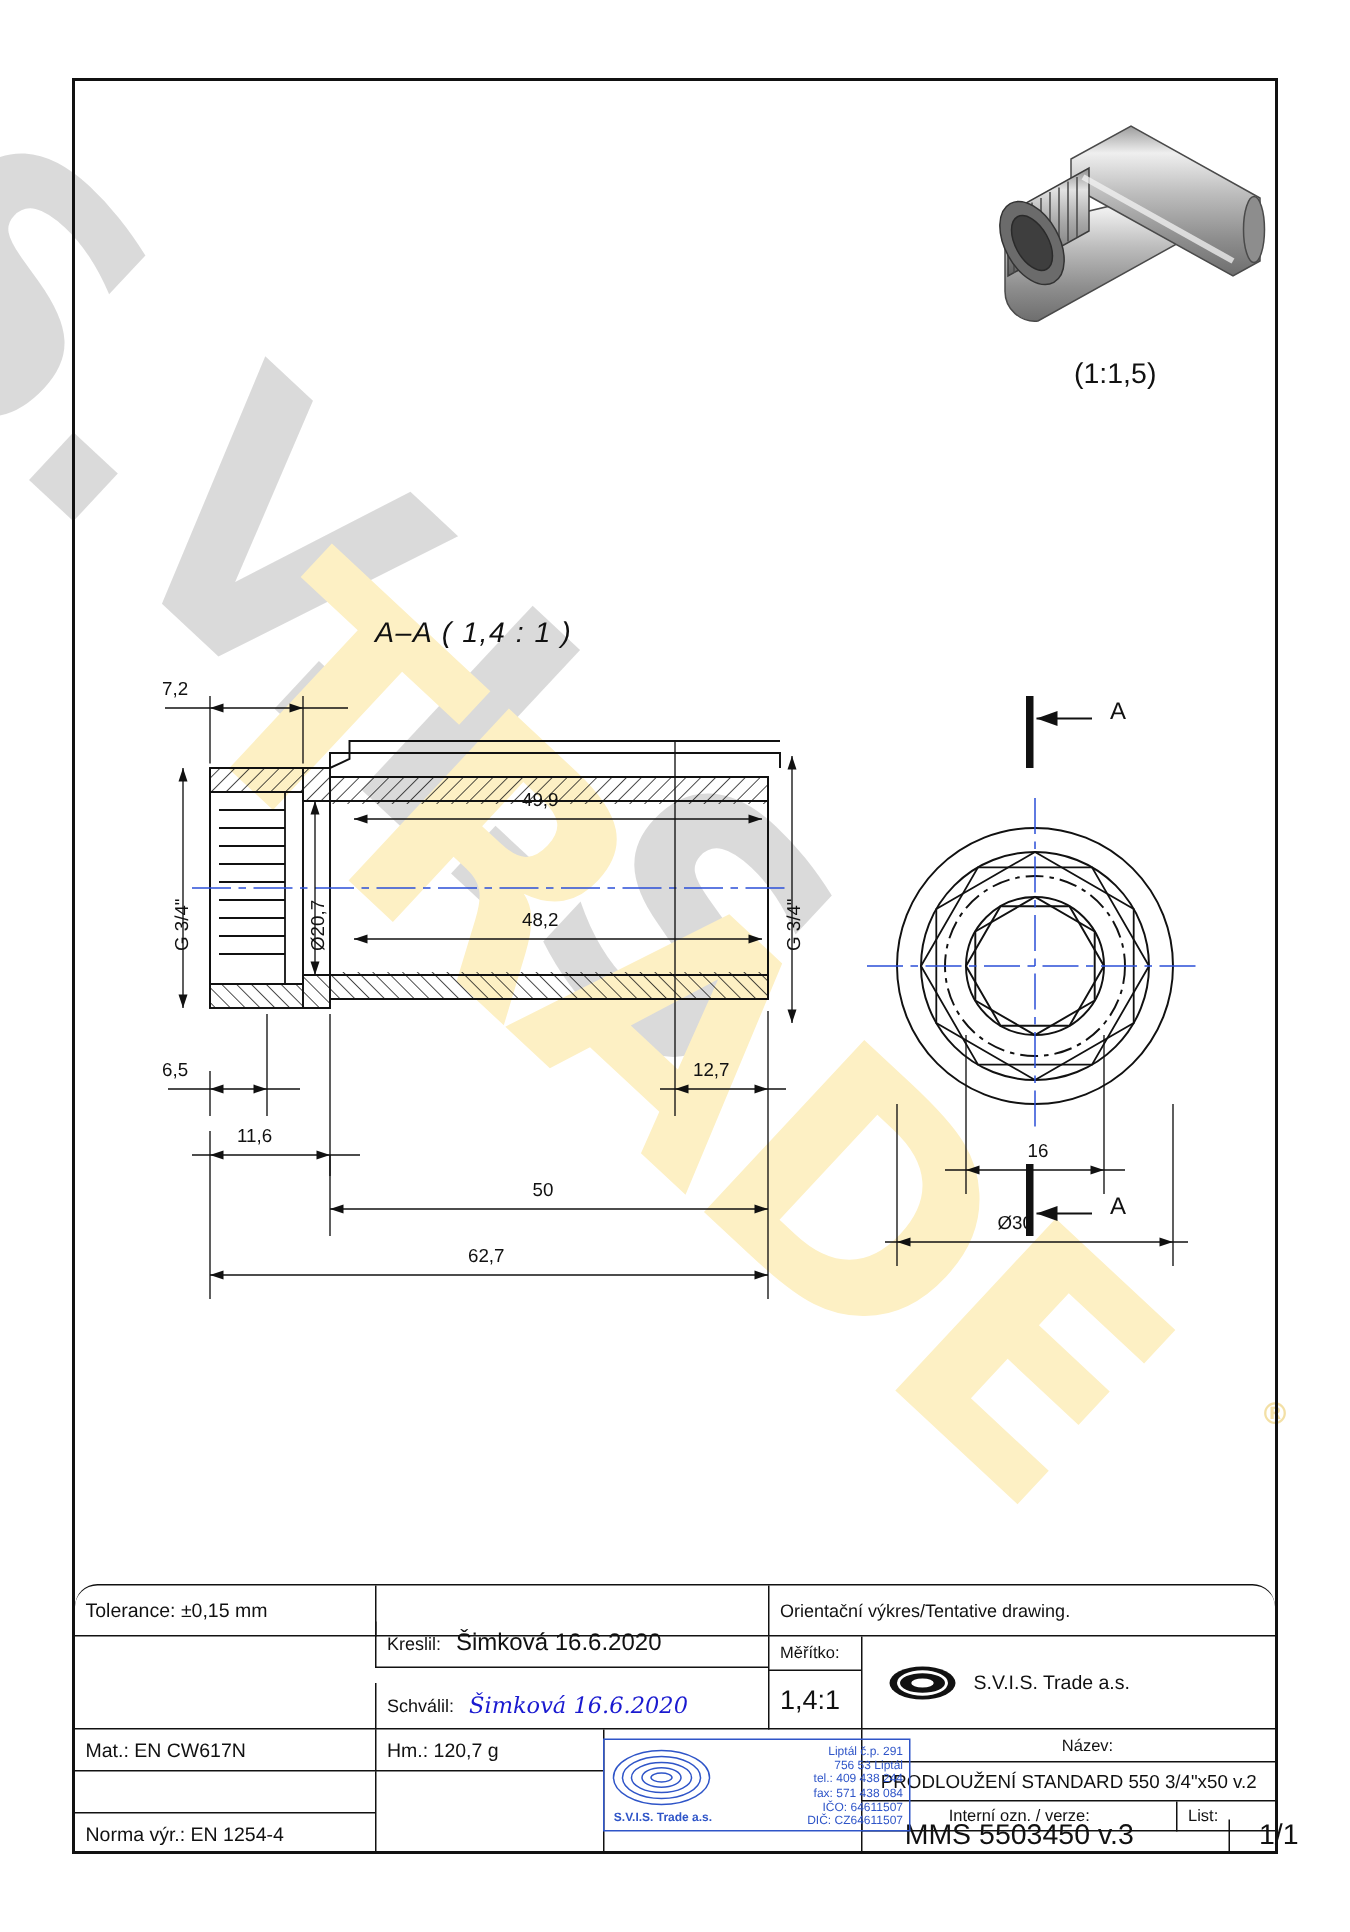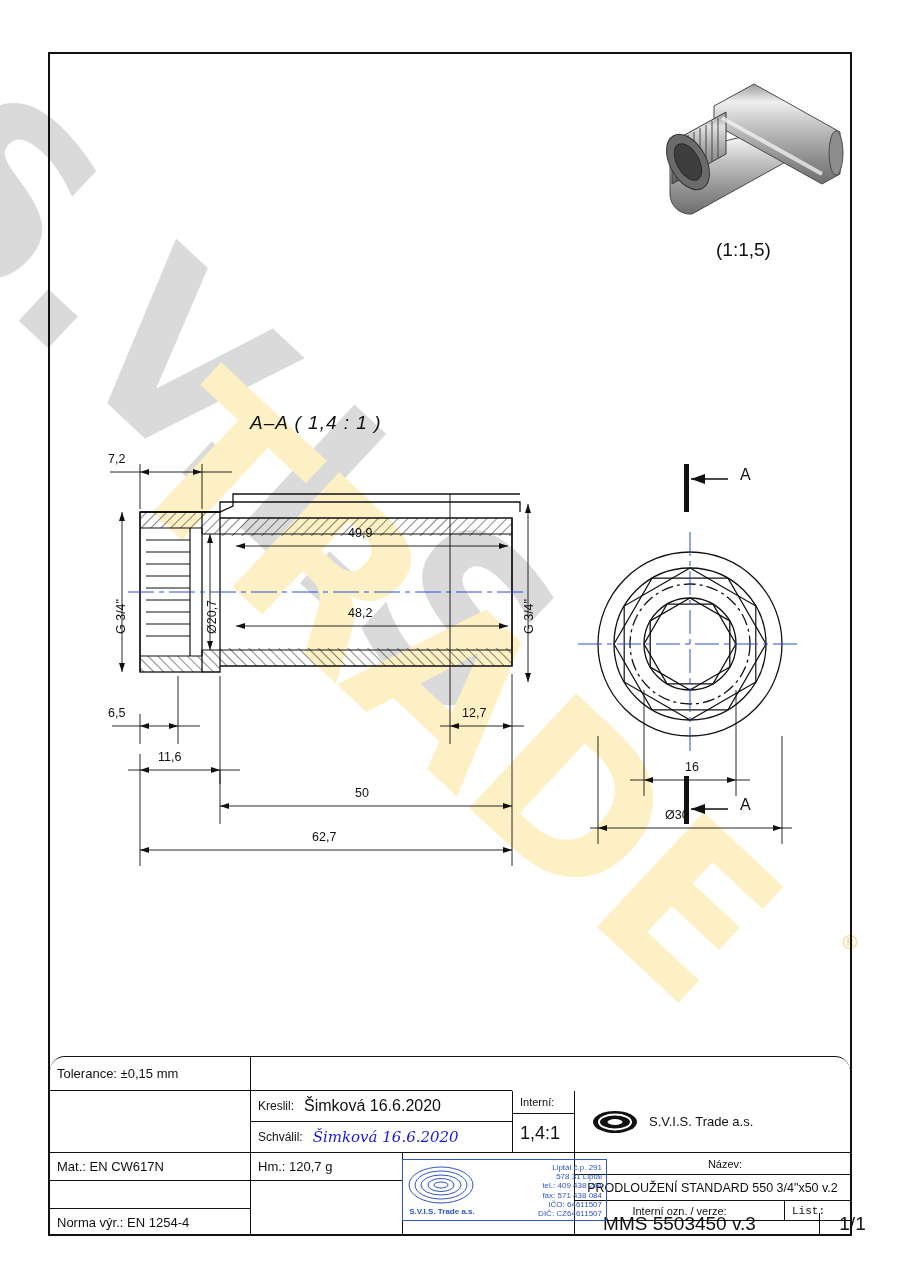--- a/index.html
+++ b/index.html
@@ -374,62 +374,63 @@
     <div class="lbl mid" style="left:690px;top:742px;">A</div>
     <div class="lbl" style="left:635px;top:706px;">16</div>
     <div class="lbl" style="left:615px;top:754px;">Ø30</div>
 
   </div>
 
   <div class="tb">
 
     <div class="cell bb" style="left:0;top:0;width:200px;height:34px;">Tolerance: ±0,15 mm</div>
     <div class="cell bb bl" style="left:200px;top:0;width:262px;height:34px;"></div>
+    <div class="cell bb bl" style="left:462px;top:0;width:338px;height:34px;font-size:12px;">Orientační výkres/Tentative drawing.</div>
 
     <div class="cell bb" style="left:0;top:34px;width:200px;height:62px;"></div>
     <div class="cell bb" style="left:0;top:96px;width:200px;height:28px;">Mat.: EN CW617N</div>
     <div class="cell bb" style="left:0;top:124px;width:200px;height:28px;"></div>
     <div class="cell" style="left:0;top:152px;width:200px;height:26px;">Norma výr.: EN 1254-4</div>
 
-    <div class="cell bb bl" style="left:200px;top:34px;width:262px;height:31px;text-align:center;">
+    <div class="cell bb bl" style="left:200px;top:24px;width:262px;height:31px;text-align:center;">
       <span style="font-size:12px;">Kreslil:</span>
       <span style="font-size:16px;margin-left:10px;">Šimková 16.6.2020</span>
     </div>
     <div class="cell bb bl" style="left:200px;top:65px;width:262px;height:31px;">
       <span style="font-size:12px;">Schválil:</span>
       <span class="sig" style="margin-left:10px;">Šimková 16.6.2020</span>
     </div>
 
-    <div class="cell bl bb" style="left:462px;top:34px;width:62px;height:23px;font-size:11px;">Interní:</div>
+    <div class="cell bl bb" style="left:462px;top:34px;width:62px;height:23px;font-size:11px;">Měřítko:</div>
     <div class="cell bl bb" style="left:462px;top:57px;width:62px;height:39px;font-size:18px;">1,4:1</div>
 
     <div class="cell bl bb" style="left:524px;top:34px;width:276px;height:62px;gap:12px;padding-left:18px;">
       <span class="logo-oval">
           <i></i>
           <b></b>
         </span>
       <span style="font-size:13px;">S.V.I.S. Trade a.s.</span>
     </div>
 
     <div class="cell bl bb" style="left:200px;top:96px;width:152px;height:28px;">Hm.: 120,7 g</div>
 
     <div class="cell bl" style="left:200px;top:124px;width:152px;height:54px;"></div>
     <div class="cell bl" style="left:352px;top:96px;width:172px;height:82px;"></div>
 
     <div class="cell bl bb" style="left:524px;top:96px;width:276px;height:22px;font-size:11px;justify-content:center;padding-left:32px;">Název:</div>
     <div class="cell bl bb" style="left:524px;top:118px;width:276px;height:26px;font-size:12.5px;justify-content:center;">PRODLOUŽENÍ STANDARD 550 3/4"x50 v.2</div>
 
     <div class="cell bl bb" style="left:524px;top:144px;width:210px;height:20px;font-size:11px;justify-content:center;">Interní ozn. / verze:</div>
-    <div class="cell bl bb" style="left:734px;top:144px;width:66px;height:20px;font-size:11px;font-family:Liberation Mono, monospace;">List:</div>
+    <div class="cell bl bb" style="left:734px;top:144px;width:66px;height:20px;font-size:11px;">List:</div>
     <div class="cell bl" style="left:524px;top:164px;width:210px;height:14px;font-size:19px;justify-content:center;margin-top:-8px;height:22px;">MMS 5503450 v.3</div>
     <div class="cell bl" style="left:734px;top:164px;width:66px;height:22px;font-size:19px;justify-content:center;margin-top:-8px;margin-left:35px;">1/1</div>
 
     <div class="stamp">
       <div>Liptál č.p. 291</div>
-      <div>578 31 Liptál</div>
+      <div>756 53 Liptál</div>
       <div>tel.: 409 438 244</div>
       <div>fax: 571 438 084</div>
       <div>IČO: 64611507</div>
       <div>DIČ: CZ64611507</div>
       <svg width="70" height="42" style="position:absolute;left:3px;top:4px;">
         <g stroke="#2f55c8" fill="none" stroke-width="1">
           <ellipse cx="35" cy="21" rx="32" ry="18"></ellipse>
           <ellipse cx="35" cy="21" rx="26" ry="14"></ellipse>
           <ellipse cx="35" cy="21" rx="20" ry="10"></ellipse>
           <ellipse cx="35" cy="21" rx="13" ry="6.5"></ellipse>

